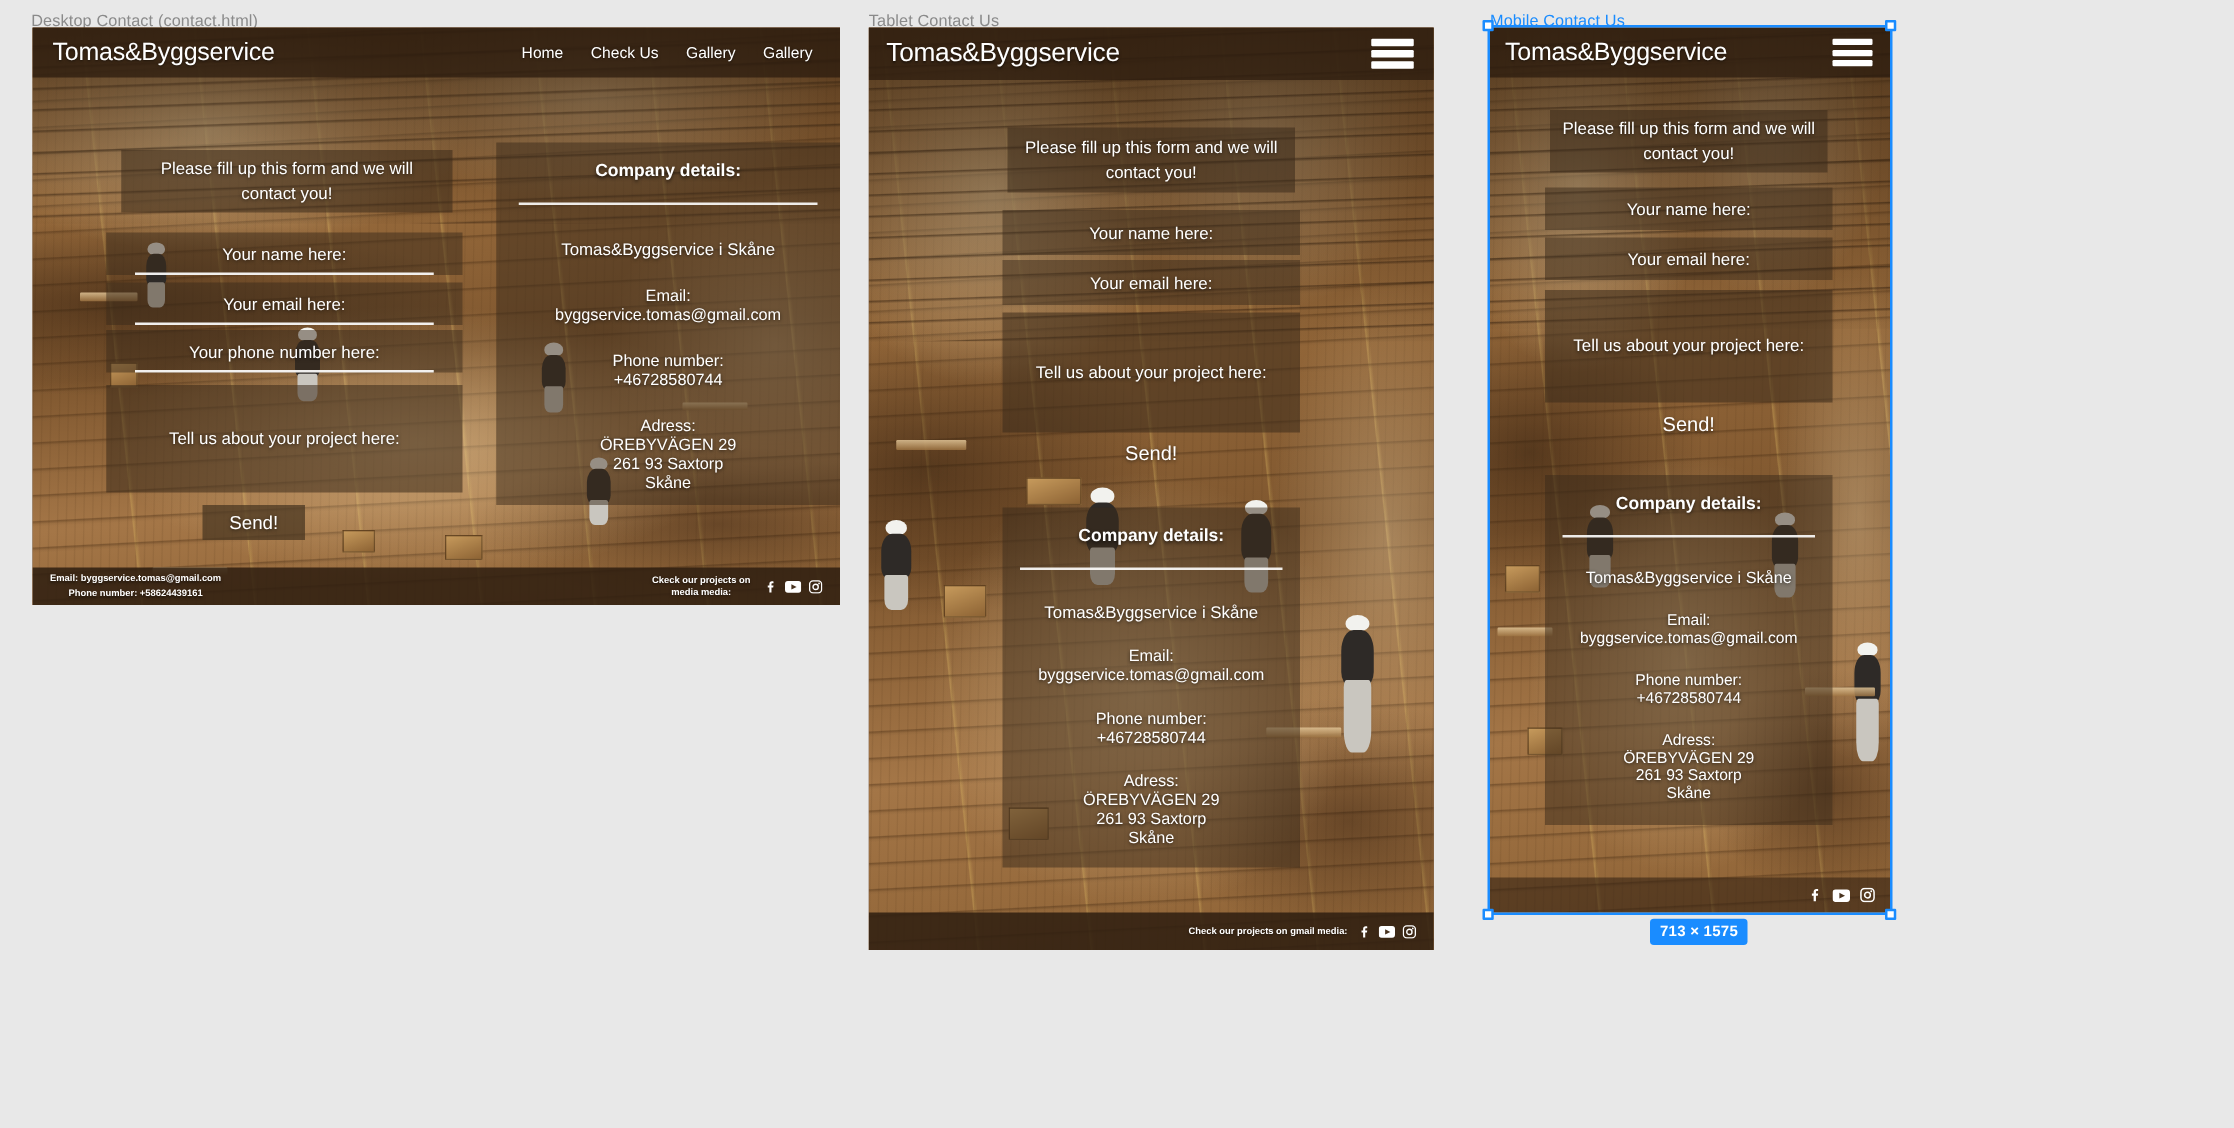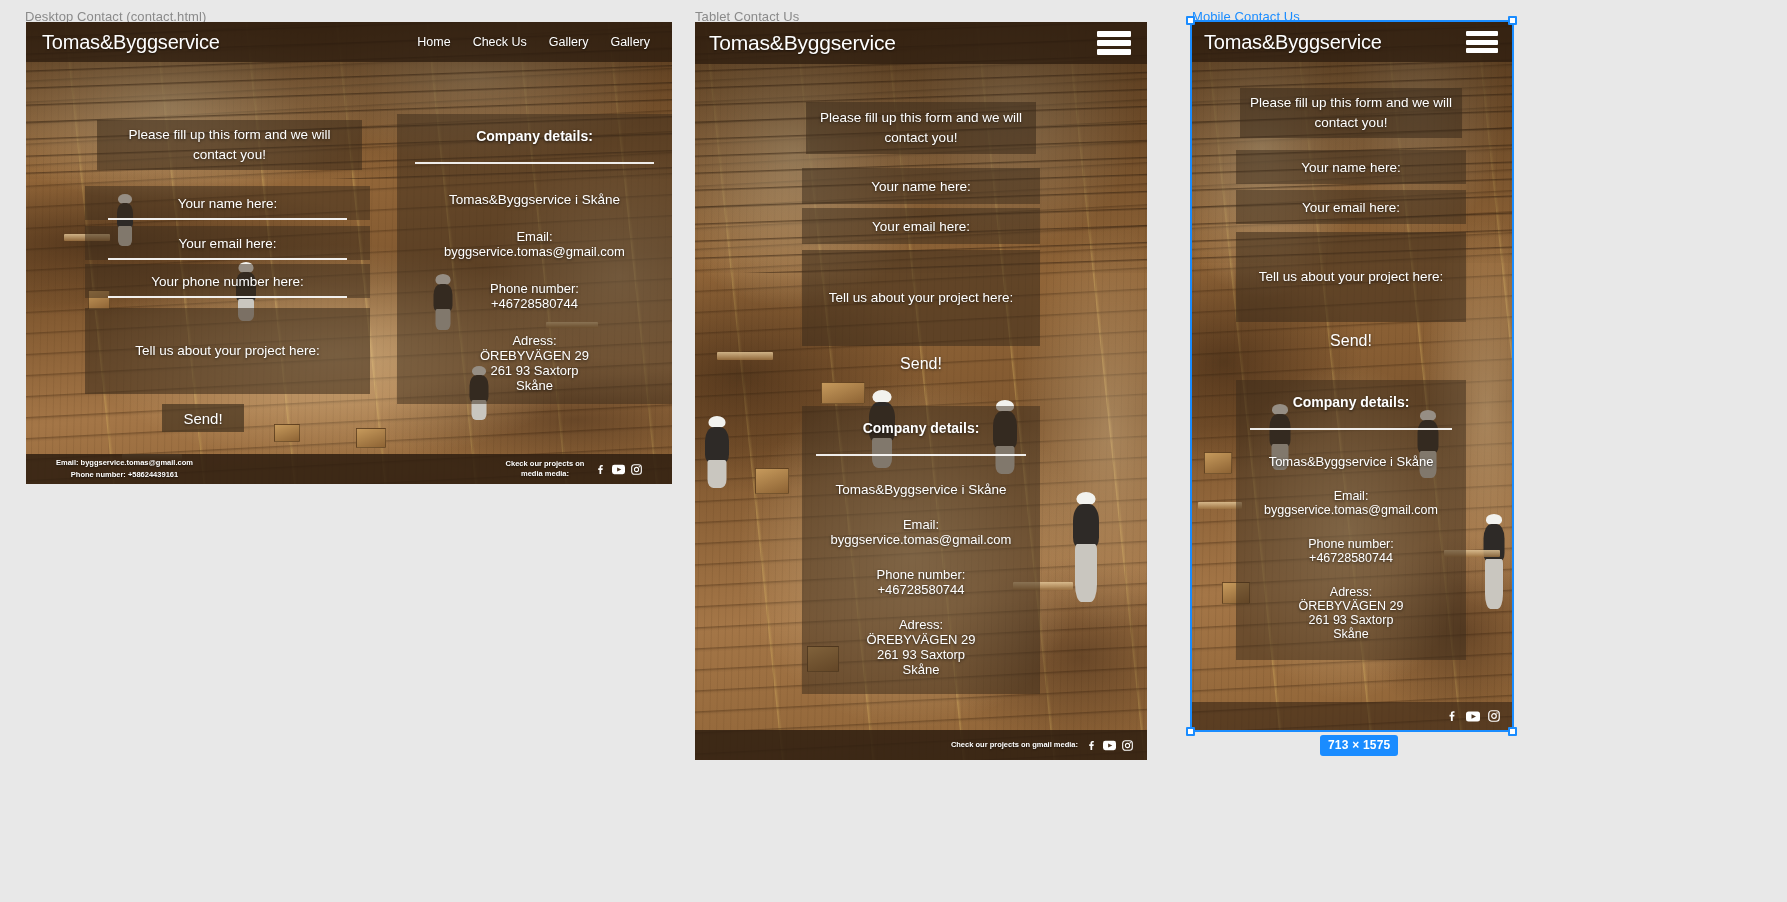--- a/index.html
+++ b/index.html
@@ -278,21 +278,21 @@
           <div style="font-size:13px;">byggservice.tomas@gmail.com</div>
           <div style="font-size:13px; margin-top:22px;">Phone number:</div>
           <div style="font-size:13px;">+46728580744</div>
           <div style="font-size:13px; margin-top:22px;">Adress:</div>
           <div style="font-size:13px;">ÖREBYVÄGEN 29</div>
           <div style="font-size:13px;">261 93 Saxtorp</div>
           <div style="font-size:13px;">Skåne</div>
         </div>
       </div>
 
-      <div class="footer" style="height:30px; padding:0 30px;">
+      <div class="footer" style="height:30px; padding:0 14px;">
         <div class="foot-left" style="font-size:7.5px;">
           <div>Email: byggservice.tomas@gmail.com</div>
           <div>Phone number: +58624439161</div>
         </div>
         <div class="foot-right" style="gap:8px;">
           <div class="foot-label" style="font-size:7.5px; max-width:84px;">Ckeck our projects on media media:</div>
           <div class="social" style="gap:6px;">
             <a href="#">
               <svg width="11" height="11" viewBox="0 0 24 24">
                   <path d="M13.5 22v-9h3l.5-3.5h-3.5V7.3c0-1 .3-1.7 1.7-1.7H17V2.4C16.7 2.4 15.6 2.3 14.3 2.3c-2.7 0-4.5 1.6-4.5 4.6v2.6H7V13h2.8v9h3.7z"></path>

